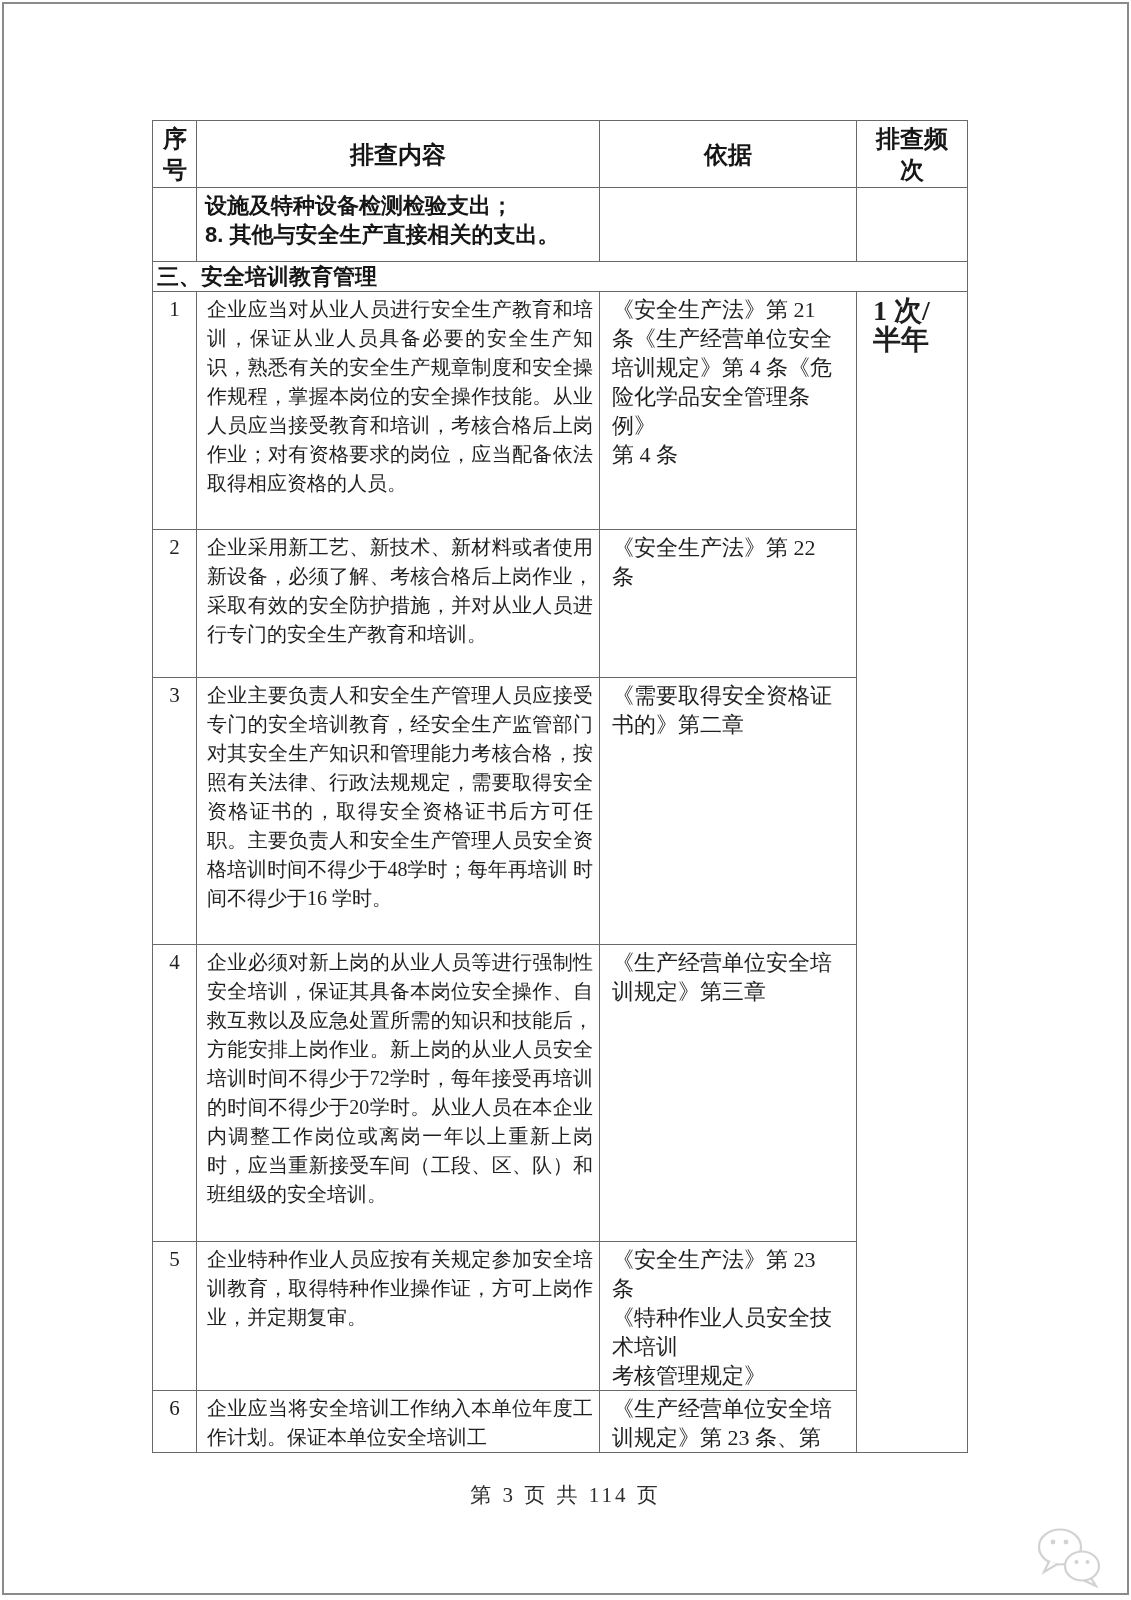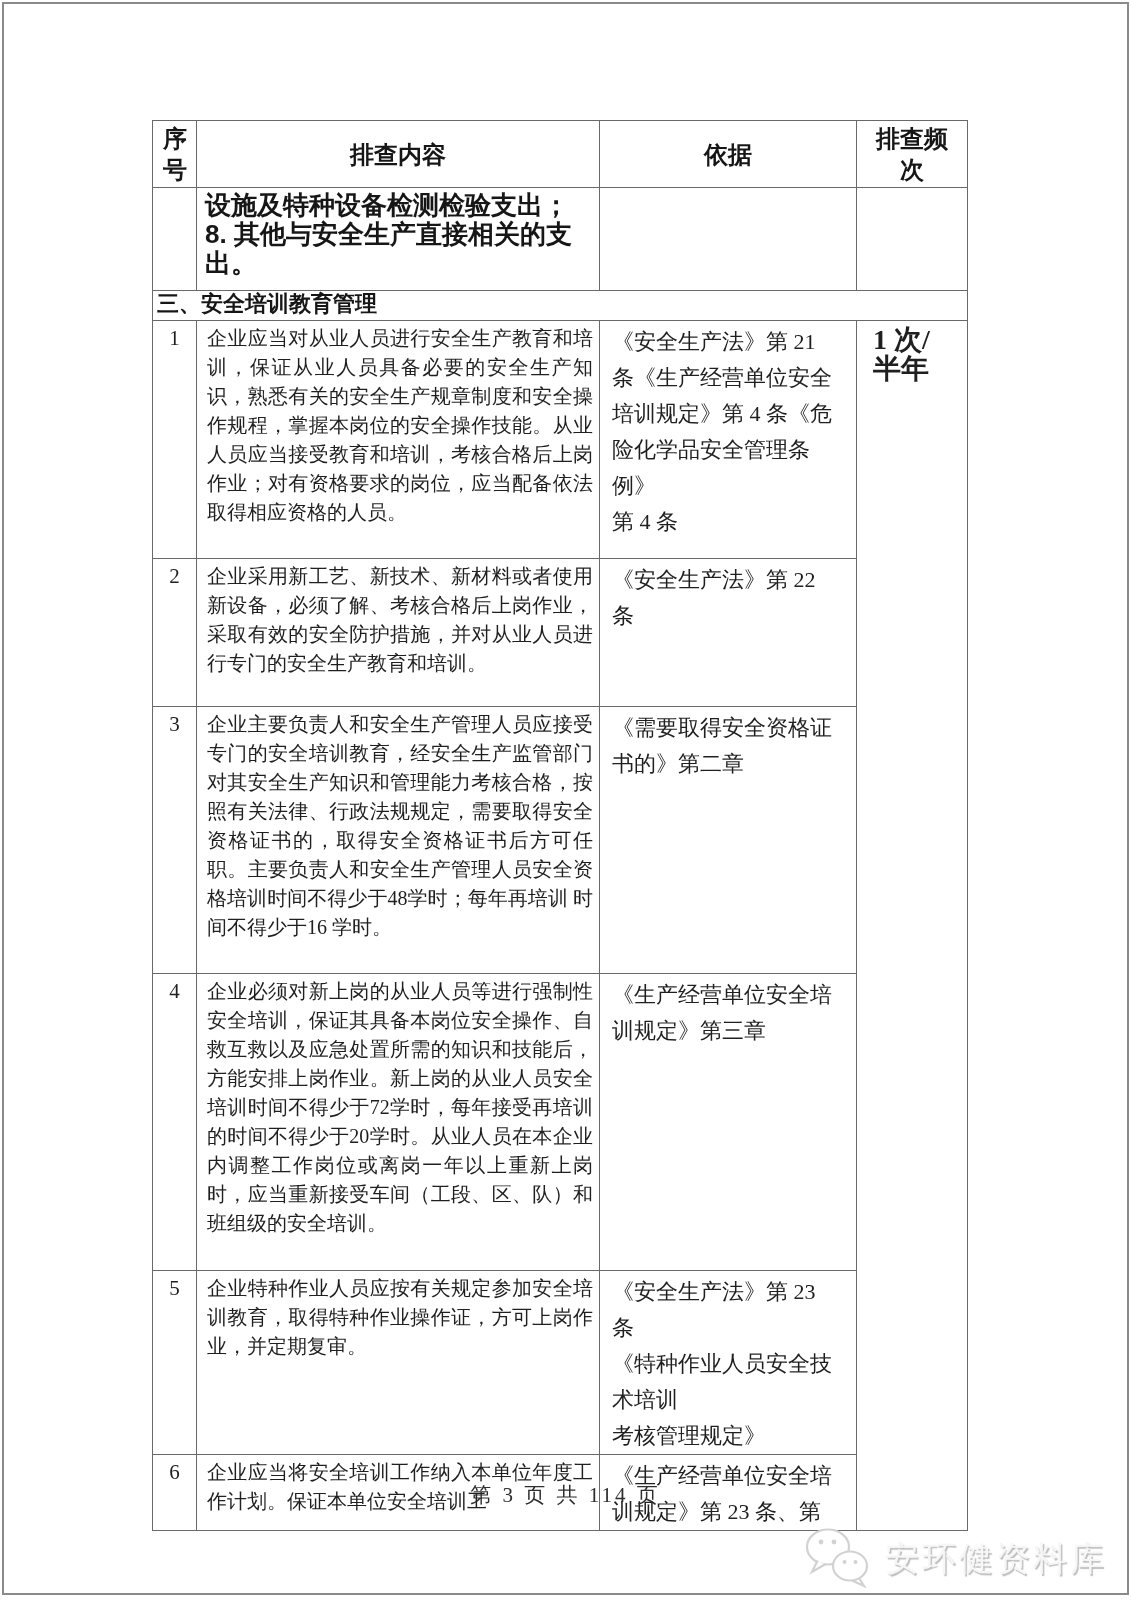--- a/index.html
+++ b/index.html
@@ -43,29 +43,29 @@
     line-height: 31px;
     padding: 2px 10px;
     color: #161616;
   }
   tr.header-row { height: 60px; }
 
   tr.carry-row { height: 64px; }
   td.carry-content {
     font-family: "Liberation Sans", "DejaVu Sans", sans-serif;
     font-weight: 600;
-    font-size: 26px;
+    font-size: 22px;
     line-height: 29px;
     padding: 3px 6px 12px 8px;
     color: #161616;
   }
 
   tr.section-row { height: 30px; }
   td.section-cell {
-    font-family: Liberation Mono, monospace;
+    font-family: Liberation Sans, sans-serif;
     font-weight: 600;
     font-size: 22px;
     line-height: 28px;
     padding: 1px 4px 0 4px;
     vertical-align: middle;
     color: #161616;
   }
 
   td.no-cell {
     text-align: center;
@@ -74,21 +74,21 @@
     padding-top: 3px;
   }
   td.content-cell {
     font-size: 20px;
     line-height: 29px;
     padding: 3px 6px 0 10px;
     text-align: justify;
   }
   td.basis-cell {
     font-size: 22px;
-    line-height: 36px;
+    line-height: 29px;
     padding: 3px 20px 0 12px;
     text-align: left;
   }
   td.freq-cell {
     font-size: 28px;
     line-height: 29px;
     padding: 4px 20px 0 16px;
     font-weight: bold;
   }
   .prewrap { white-space: pre-wrap; }
@@ -213,14 +213,13 @@
         <path d="M58 52 L63 60 L51 54.5" fill="none"></path>
       </g>
       <g fill="#d2d2d2" stroke="none">
         <circle cx="20" cy="16" r="2.4"></circle>
         <circle cx="33" cy="16" r="2.4"></circle>
         <circle cx="43.5" cy="36" r="2"></circle>
         <circle cx="54.5" cy="36" r="2"></circle>
       </g>
     </svg>
   </span>
-  <span class="watermark-text">安环健资料库</span>
 </div>
 
 </body></html>

